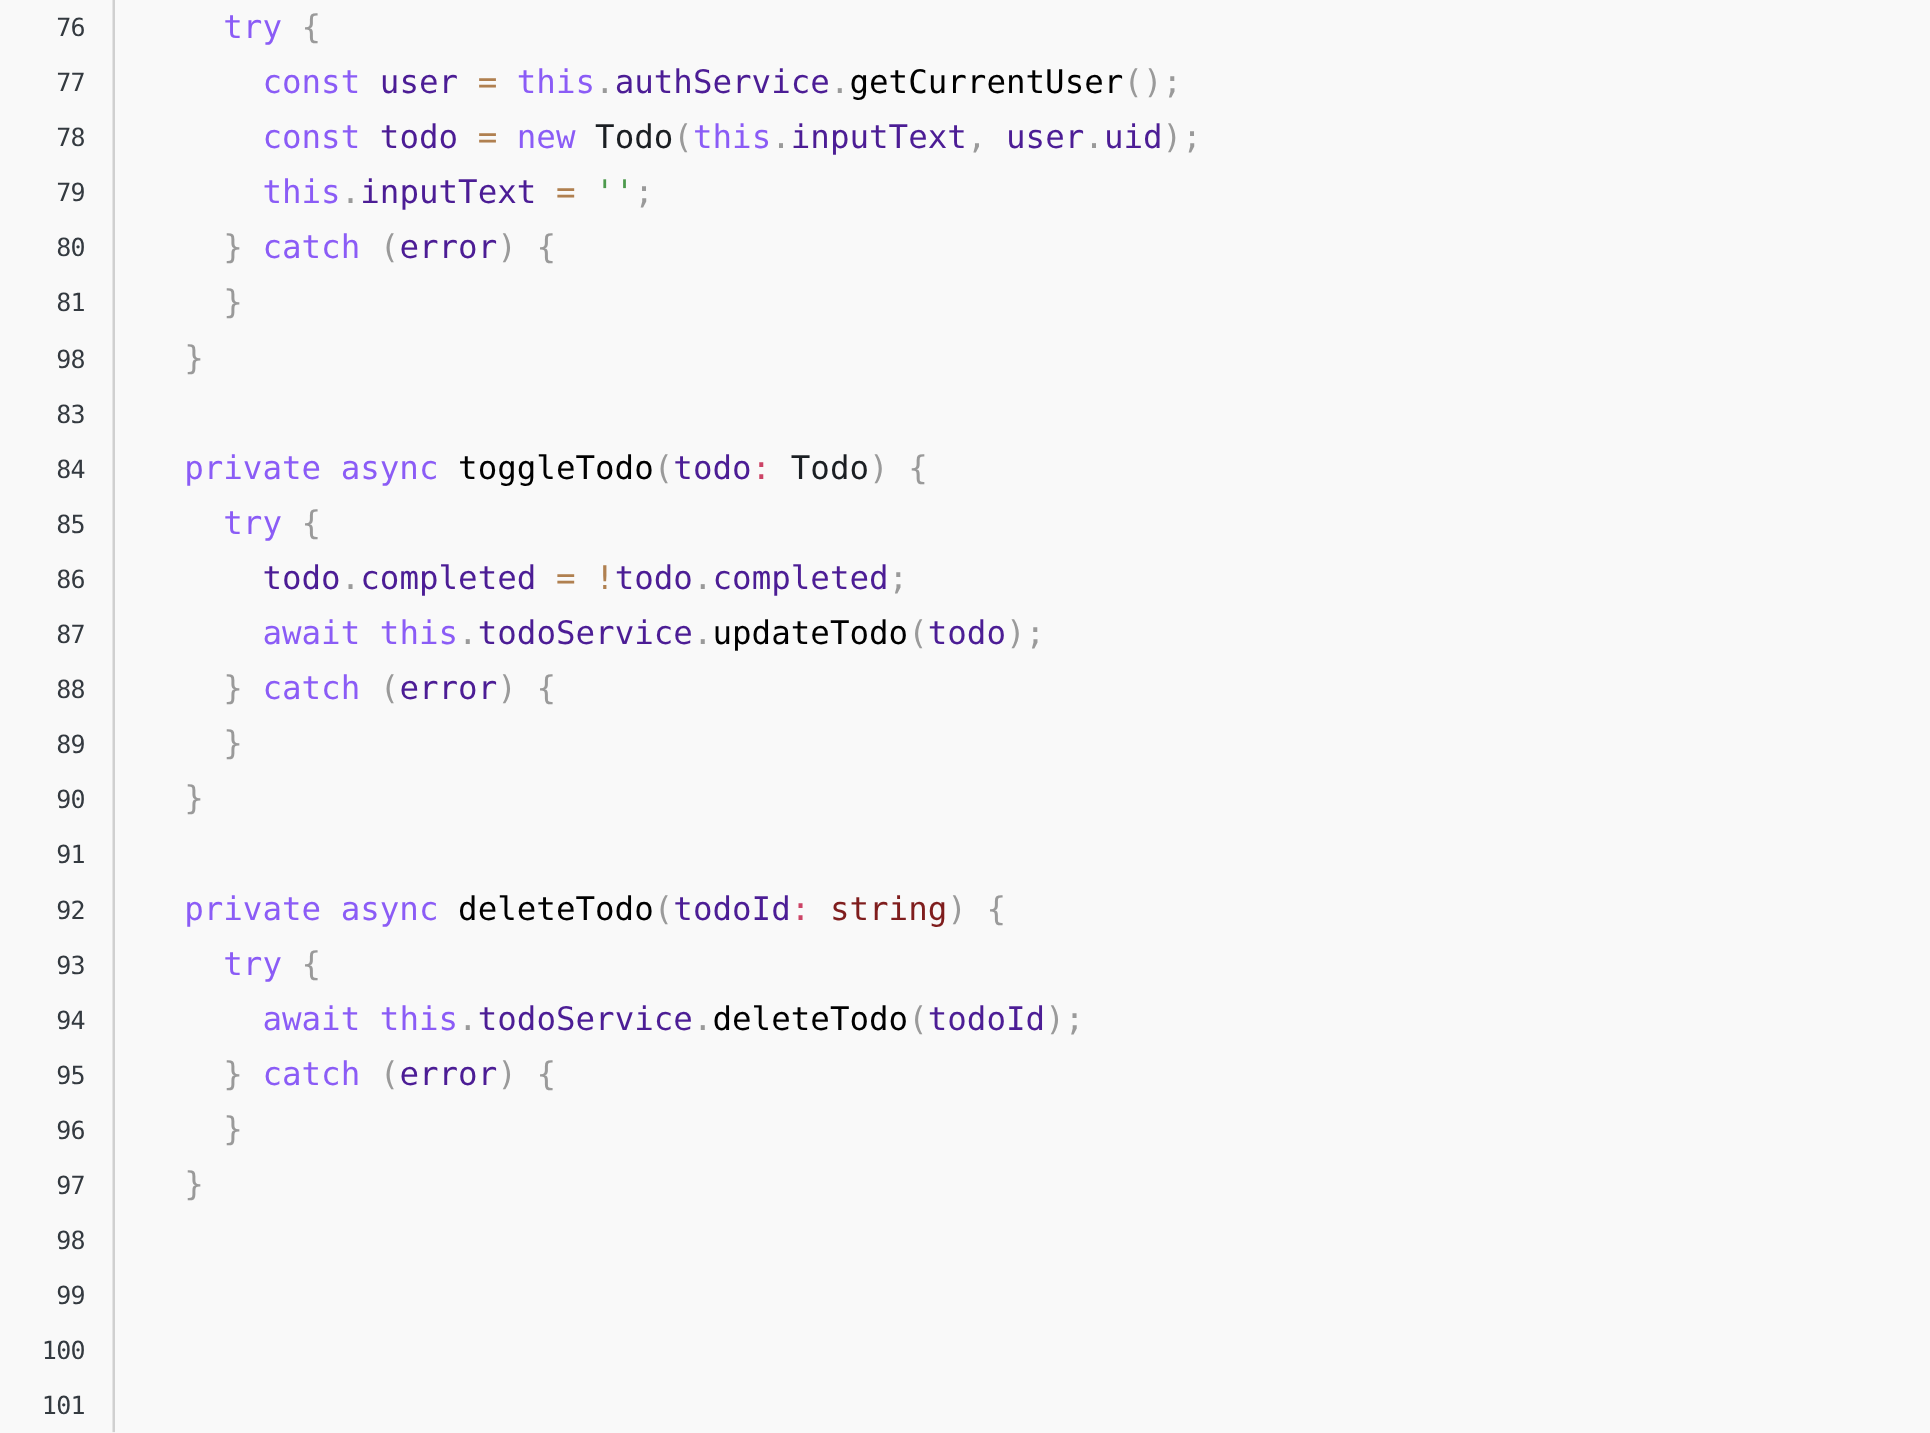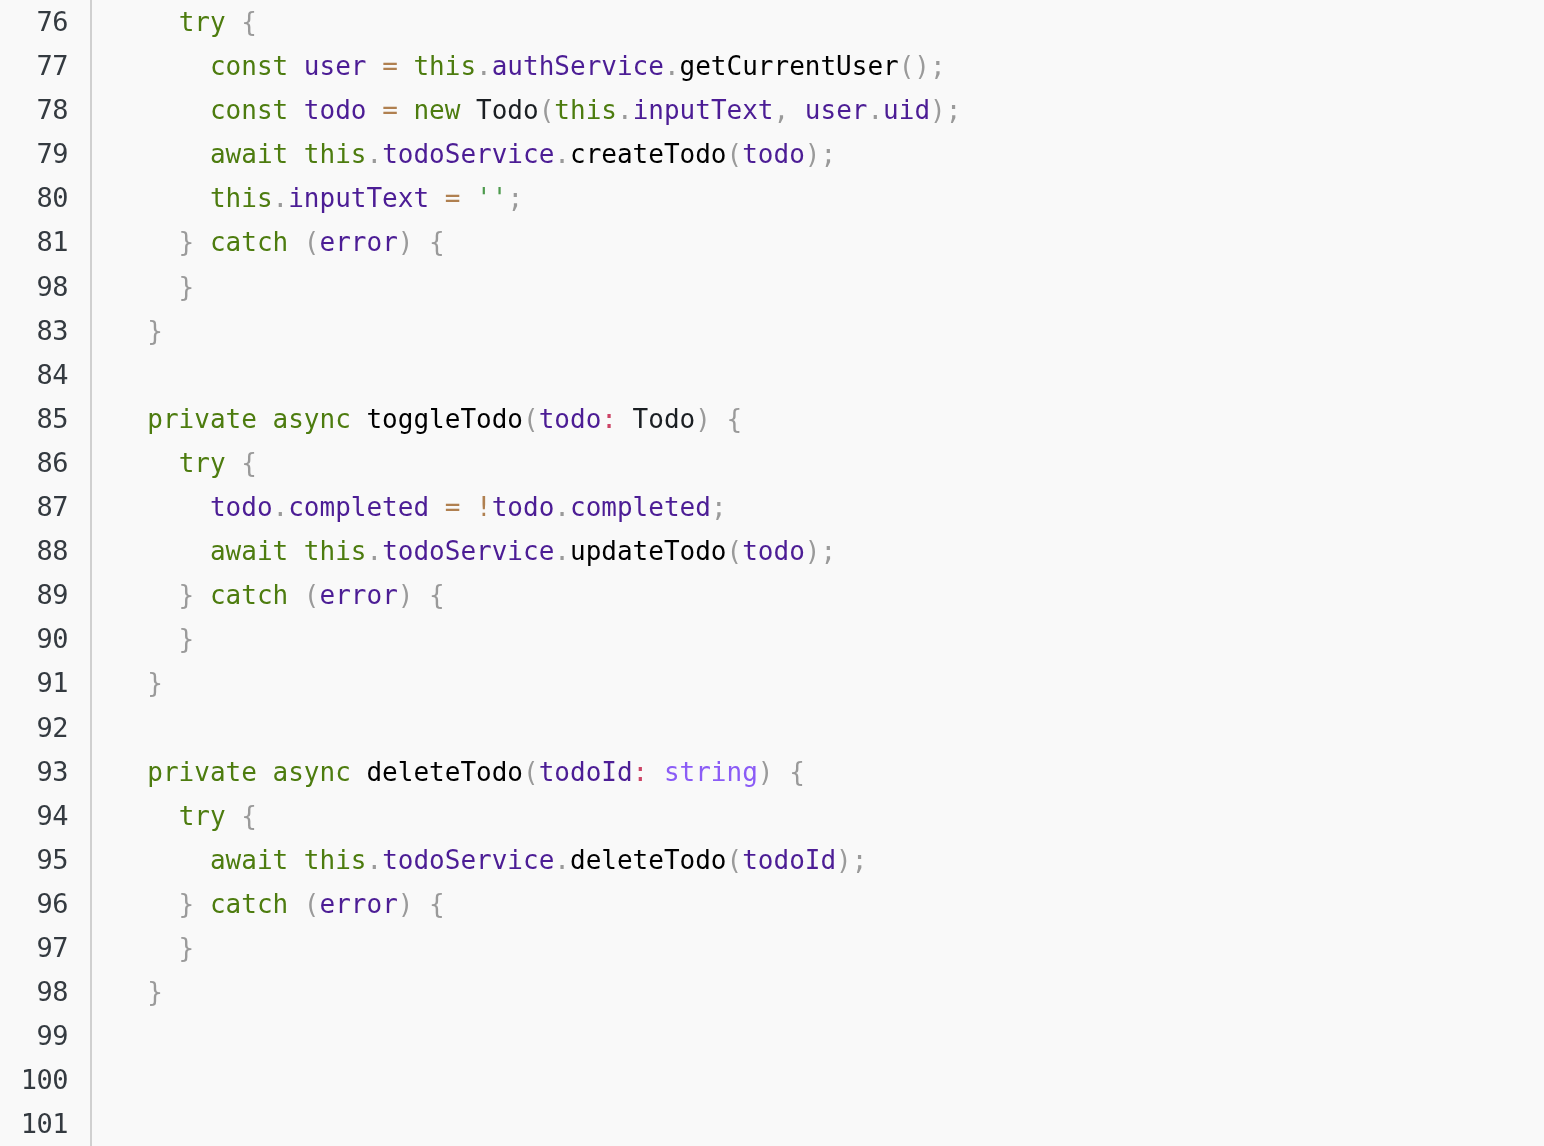--- a/index.html
+++ b/index.html
@@ -20,21 +20,21 @@
     -webkit-font-smoothing: antialiased;
   }
   #gutter {
     width: 92px;
     flex: 0 0 92px;
     box-sizing: border-box;
     padding-right: 22px;
     border-right: 2px solid #d0d0d0;
     text-align: right;
     color: #343a40;
-    font-size: 27px;
+    font-size: 20px;
     letter-spacing: -0.5px;
     user-select: none;
   }
   #gutter .ln {
     height: 44.1px;
     line-height: 44.1px;
     white-space: pre;
   }
   #code {
     flex: 1 1 auto;
@@ -42,25 +42,25 @@
     padding-left: 24px;
     overflow: hidden;
   }
   #code .line {
     height: 44.1px;
     line-height: 44.1px;
     white-space: pre;
     color: #24292e;
   }
   
-  .t-kw   { color: #4d7c0f; }           
+  .t-kw   { color: #8b5cf6; }           
   .t-id   { color: #4c1d95; }           
   .t-fn   { color: #000000; }           
   .t-str  { color: #4d9a4d; }           
-  .t-type { color: #8b5cf6; }           
+  .t-type { color: #7f1d1d; }           
   .t-cls  { color: #1b1f23; }           
   .t-op   { color: #b08050; }           
   .t-pun  { color: #9a9a9a; }           
   .t-dot  { color: #9a9a9a; }           
   .t-colon{ color: #cc4466; }           
 </style>
 </head>
 <body>
 
 <div id="editor">
@@ -89,21 +89,20 @@
       <div class="ln">97</div>
       <div class="ln">98</div>
       <div class="ln">99</div>
       <div class="ln">100</div>
       <div class="ln">101</div>
     </div>
   <div id="code">
       <div class="line"><span class="t-pun">    </span><span class="t-kw">try</span><span class="t-pun"> {</span></div>
       <div class="line"><span class="t-pun">      </span><span class="t-kw">const</span><span class="t-id"> user </span><span class="t-op">=</span><span class="t-id"> </span><span class="t-kw">this</span><span class="t-dot">.</span><span class="t-id">authService</span><span class="t-dot">.</span><span class="t-fn">getCurrentUser</span><span class="t-pun">();</span></div>
       <div class="line"><span class="t-pun">      </span><span class="t-kw">const</span><span class="t-id"> todo </span><span class="t-op">=</span><span class="t-id"> </span><span class="t-kw">new</span><span class="t-id"> </span><span class="t-cls">Todo</span><span class="t-pun">(</span><span class="t-kw">this</span><span class="t-dot">.</span><span class="t-id">inputText</span><span class="t-pun">, </span><span class="t-id">user</span><span class="t-dot">.</span><span class="t-id">uid</span><span class="t-pun">);</span></div>
-      <div class="line"><span class="t-pun">      </span><span class="t-kw">await</span><span class="t-id"> </span><span class="t-kw">this</span><span class="t-dot">.</span><span class="t-id">todoService</span><span class="t-dot">.</span><span class="t-fn">createTodo</span><span class="t-pun">(</span><span class="t-id">todo</span><span class="t-pun">);</span></div>
       <div class="line"><span class="t-pun">      </span><span class="t-kw">this</span><span class="t-dot">.</span><span class="t-id">inputText</span><span class="t-id"> </span><span class="t-op">=</span><span class="t-id"> </span><span class="t-str">''</span><span class="t-pun">;</span></div>
       <div class="line"><span class="t-pun">    } </span><span class="t-kw">catch</span><span class="t-id"> </span><span class="t-pun">(</span><span class="t-id">error</span><span class="t-pun">) {</span></div>
       <div class="line"><span class="t-pun">    }</span></div>
       <div class="line"><span class="t-pun">  }</span></div>
       <div class="line"><span class="t-pun"></span>&nbsp;</div>
       <div class="line"><span class="t-pun">  </span><span class="t-kw">private async</span><span class="t-id"> </span><span class="t-fn">toggleTodo</span><span class="t-pun">(</span><span class="t-id">todo</span><span class="t-colon">:</span><span class="t-id"> </span><span class="t-cls">Todo</span><span class="t-pun">) {</span></div>
       <div class="line"><span class="t-pun">    </span><span class="t-kw">try</span><span class="t-pun"> {</span></div>
       <div class="line"><span class="t-pun">      </span><span class="t-id">todo</span><span class="t-dot">.</span><span class="t-id">completed</span><span class="t-id"> </span><span class="t-op">=</span><span class="t-id"> </span><span class="t-op">!</span><span class="t-id">todo</span><span class="t-dot">.</span><span class="t-id">completed</span><span class="t-pun">;</span></div>
       <div class="line"><span class="t-pun">      </span><span class="t-kw">await</span><span class="t-id"> </span><span class="t-kw">this</span><span class="t-dot">.</span><span class="t-id">todoService</span><span class="t-dot">.</span><span class="t-fn">updateTodo</span><span class="t-pun">(</span><span class="t-id">todo</span><span class="t-pun">);</span></div>
       <div class="line"><span class="t-pun">    } </span><span class="t-kw">catch</span><span class="t-id"> </span><span class="t-pun">(</span><span class="t-id">error</span><span class="t-pun">) {</span></div>

